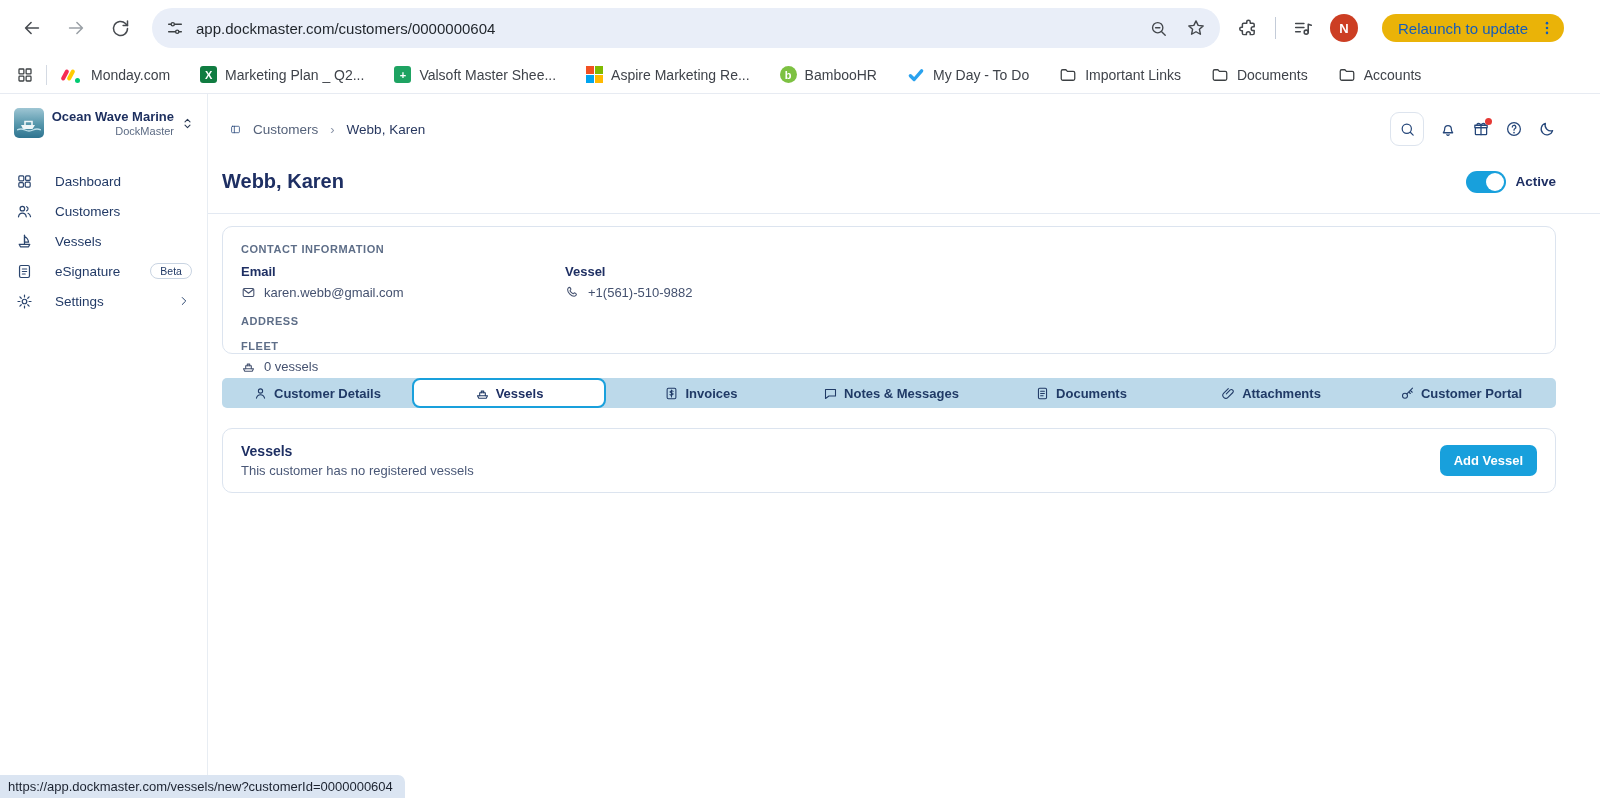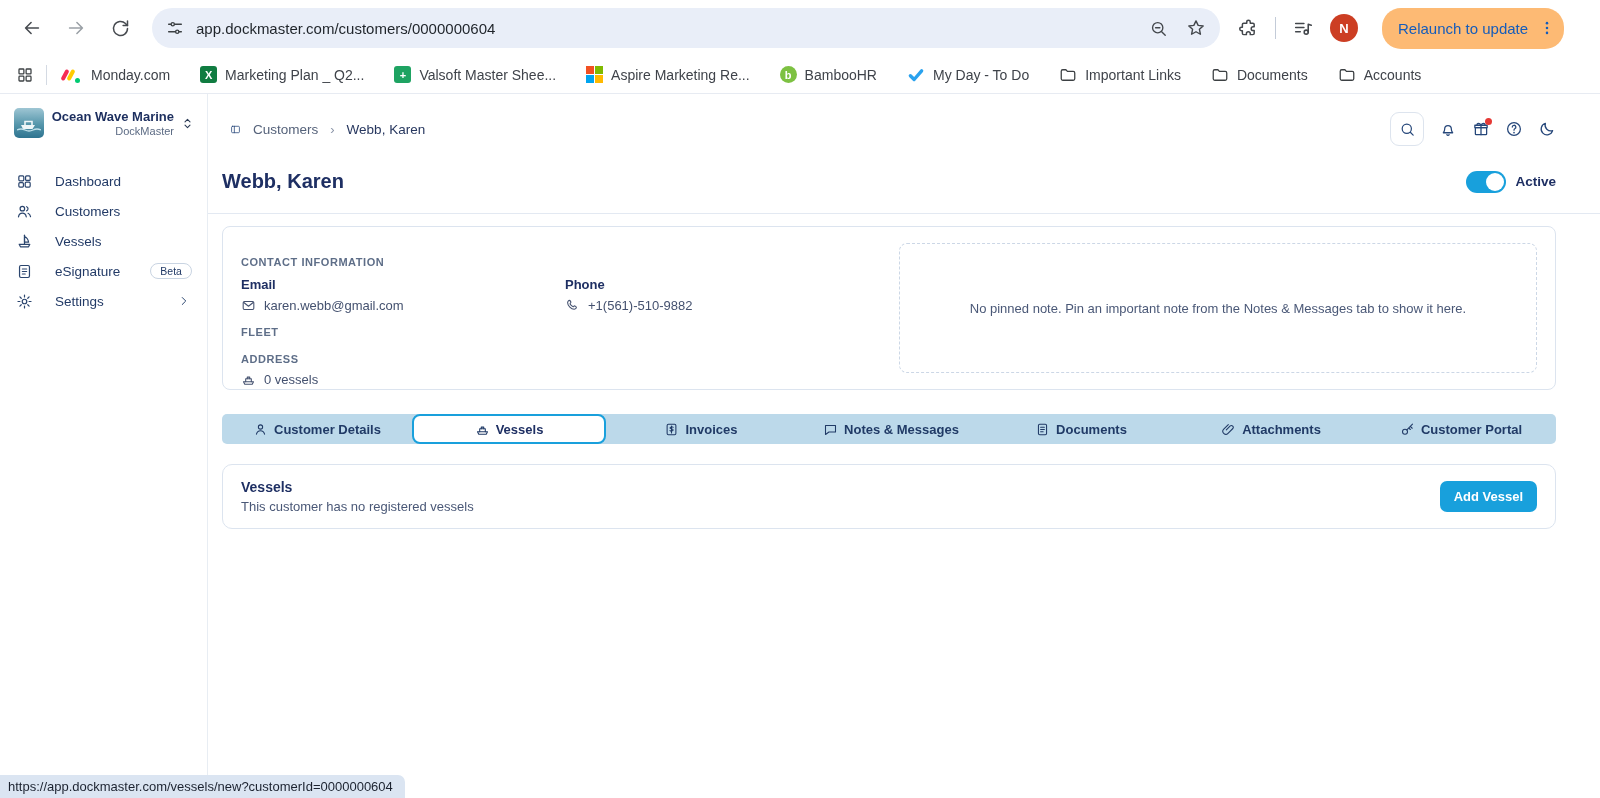--- a/index.html
+++ b/index.html
@@ -16,21 +16,21 @@
   .navbtn.fwd { color:#9aa0a6; }
   .omnibox { flex:0 0 auto; width:1068px; height:40px; margin-left:10px; background:#e9eef8;
     border-radius:20px; display:flex; align-items:center; padding:0 14px; }
   .omnibox .tune { color:#3c4043; margin-right:12px; }
   .url { font-size:15px; color:#1f242a; flex:1; white-space:nowrap; overflow:hidden; }
   .omni-ico { color:#43474c; margin-left:18px; }
   .after-box { display:flex; align-items:center; margin-left:18px; gap:16px; }
   .vsep { width:1px; height:22px; background:#c3cbd8; }
   .avatar-chip { width:28px; height:28px; border-radius:50%; background:#cc3e23; color:#fff;
     font-size:13px; font-weight:700; display:flex; align-items:center; justify-content:center; }
-  .relaunch { height:41px; background:#fdba74; border-radius:19px; display:flex; align-items:center;
+  .relaunch { height:28px; background:#eab308; border-radius:19px; display:flex; align-items:center;
     padding:0 8px 0 16px; margin-left:8px; cursor:pointer; }
   .relaunch-label { color:#155cba; font-size:15px; margin-right:10px; }
   .relaunch .dots { color:#155cba; }
 
   .bookmarks { height:37px; display:flex; align-items:center; padding:0 16px; gap:0; }
   .bm-apps { color:#3c4043; margin-right:12px; }
   .bm-sep { width:1px; height:20px; background:#d4dae3; margin-right:16px; }
   .bm { display:flex; align-items:center; gap:8px; margin-right:30px; cursor:pointer; }
   .bm-label { font-size:14px; color:#3f434a; white-space:nowrap; }
   .fav { width:17px; height:17px; border-radius:3px; position:relative; flex:0 0 auto; }
@@ -87,21 +87,21 @@
   .red-dot { position:absolute; top:-2px; right:-2px; width:7px; height:7px; border-radius:50%; background:#e53935; }
   .title-row { display:flex; align-items:center; margin-top:24px; padding-bottom:20px; }
   .page-title { font-size:20px; font-weight:800; color:#1e2f63; }
   .active-wrap { margin-left:auto; display:flex; align-items:center; gap:9px; }
   .toggle { width:40px; height:22px; border-radius:11px; background:#18a0dc; position:relative; cursor:pointer; }
   .toggle .knob { position:absolute; right:2px; top:2px; width:18px; height:18px; border-radius:50%; background:#fff; }
   .active-label { font-size:13.5px; font-weight:700; color:#1e2f63; }
 
   .content { padding:12px 44px 0 14px; }
   .card { border:1px solid #dce4ef; border-radius:10px; background:#fff; }
-  .contact-card { position:relative; height:164px; padding:29px 18px;border-radius:8px; }
+  .contact-card { position:relative; height:128px; padding:16px 18px; }
   .sec-label { font-size:11px; font-weight:700; letter-spacing:.05em; color:#5e6e88; }
   .c-grid { display:grid; grid-template-columns:324px 1fr; }
   .f-label { font-size:13px; font-weight:700; color:#1e2f63; margin:9px 0 6px; }
   .f-value { display:flex; align-items:center; gap:8px; font-size:13px; color:#44516f; }
   .f-value .vico { color:#44516f; }
   .mini-label { font-size:11px; font-weight:700; letter-spacing:.05em; color:#5e6e88; }
   .addr { margin-top:15px; }
   .fleet { margin-top:13px; }
   .fleet-val { margin-top:7px; }
   .pinned { position:absolute; right:18px; top:16px; bottom:16px; width:638px;
@@ -388,40 +388,39 @@
             <div class="f-label">Email</div>
             <div class="f-value">
               <svg class="ico vico" width="15" height="15" viewBox="0 0 24 24">
                   <rect x="3.5" y="5.5" width="17" height="13" rx="2"></rect>
                   <path d="M4.5 7.2l7.5 6 7.5-6"></path>
                 </svg>
               <span>karen.webb@gmail.com</span>
             </div>
           </div>
           <div>
-            <div class="f-label">Phone</div>
+            <div class="f-label">Vessel</div>
             <div class="f-value">
               <svg class="ico vico" width="15" height="15" viewBox="0 0 24 24">
                   <path d="M7.2 3.8c.9 0 2.2 2.3 2.2 3.1 0 .9-1.3 1.3-1.3 2.1 0 1.3 3.6 4.9 4.9 4.9.8 0 1.2-1.3 2.1-1.3.8 0 3.1 1.3 3.1 2.2 0 1.6-2 3.2-3.6 3.2-4.6 0-10.4-5.8-10.4-10.4 0-1.6 1.6-3.8 3-3.8z"></path>
                 </svg>
               <span>+1(561)-510-9882</span>
             </div>
           </div>
         </div>
+        <div class="mini-label addr">ADDRESS</div>
         <div class="mini-label fleet">FLEET</div>
-        <div class="mini-label addr">ADDRESS</div>
         <div class="f-value fleet-val">
           <svg class="ico vico" width="15" height="15" viewBox="0 0 24 24">
               <path d="M4 15.5h16l-2 4H6z"></path>
               <path d="M7.5 15.5V10.8h9v4.7"></path>
               <path d="M10 10.8V8.2h4v2.6"></path>
             </svg>
           <span>0 vessels</span>
         </div>
-        <div class="pinned">No pinned note. Pin an important note from the Notes &amp; Messages tab to show it here.</div>
       </div>
 
       <div class="tabstrip">
         <div class="tab">
           <svg class="ico tico" width="15" height="15" viewBox="0 0 24 24">
               <circle cx="12" cy="8" r="3.4"></circle>
               <path d="M5.5 19.5c.8-3.4 3.4-5.4 6.5-5.4s5.7 2 6.5 5.4"></path>
             </svg>
           <span>Customer Details</span>
         </div>

